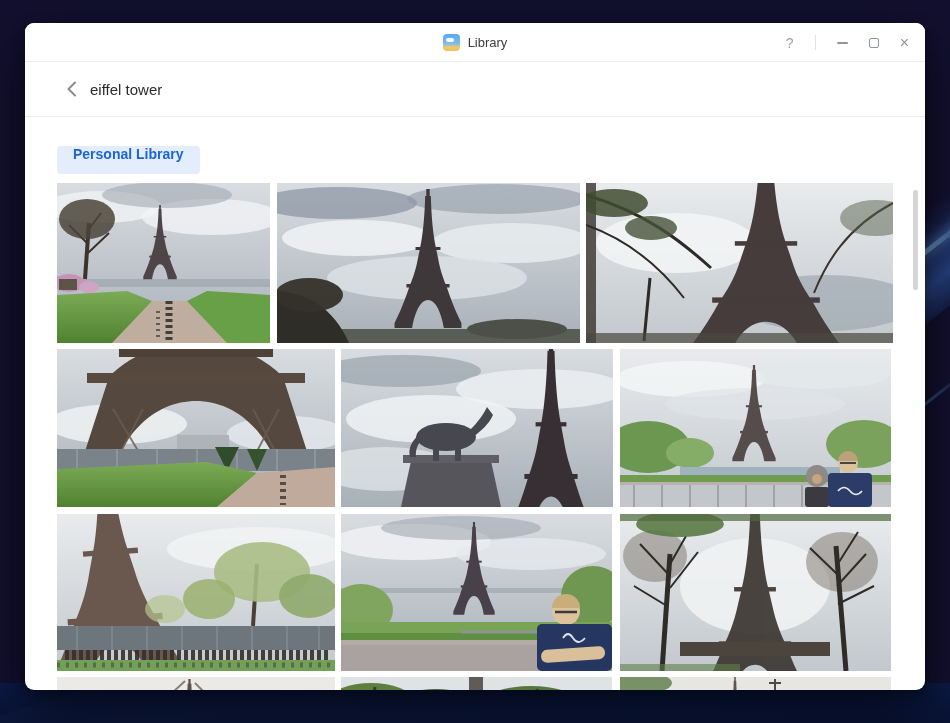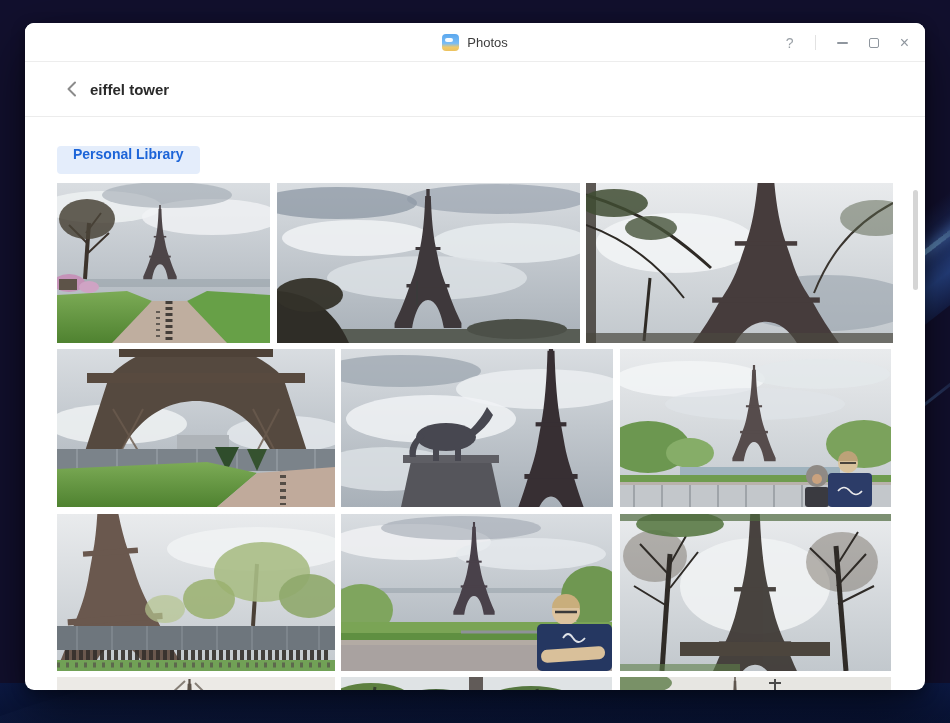--- a/index.html
+++ b/index.html
@@ -43,21 +43,21 @@
   .win-controls { position:absolute; right:16px; top:0; height:39px; display:flex; align-items:center; gap:21px; }
   .help-btn { color:#9aa0a6; font-size:14px; cursor:default; }
   .ctrl-sep { width:1px; height:15px; background:#e2e2e2; }
   .min-glyph { display:block; width:11px; height:2px; background:#8f969e; border-radius:1px; }
   .max-glyph { display:block; width:10px; height:10px; border:1.5px solid #8f969e; border-radius:2px; }
   .close-btn { color:#8f969e; font-size:16px; line-height:1; }
 
   .searchbar { position:absolute; left:0; top:39px; right:0; height:55px; display:flex;
                align-items:center; padding-left:35px; border-bottom:1px solid #ececec; background:#fff; }
   .back-btn { width:22px; height:22px; display:flex; align-items:center; justify-content:center; margin-right:8px; }
-  .query-text { font-size:15px; font-weight:bold; color:#2a2a2a; }
+  .query-text { font-size:15px; font-weight:normal; color:#2a2a2a; }
 
   .tab-badge { position:absolute; left:32px; top:123px; height:28px; padding:0 16px; border-radius:4px;
                background:#e4edfb; color:#1c64d8; font-size:14px; font-weight:bold;
                display:flex; align-items:flex-start; }
 
   .grid { position:absolute; inset:0; }
   .tile { position:absolute; overflow:hidden; background:#dfe2e5; }
   .tile svg { display:block; width:100%; height:100%; }
   .t1  { left:32px;  top:160px; width:213px; height:160px; }
   .t2  { left:252px; top:160px; width:303px; height:160px; }
@@ -111,21 +111,21 @@
   <div class="wp-band wp-streak2"></div>
   <div class="wp-band wp-streak1"></div>
   <div class="wp-band wp-streak3"></div>
 </div>
 
 <div class="window">
 
   <div class="titlebar">
     <div class="title-group">
       <span class="app-icon"></span>
-      <span class="title-text">Photos</span>
+      <span class="title-text">Library</span>
     </div>
     <div class="win-controls">
       <span class="help-btn">?</span>
       <span class="ctrl-sep"></span>
       <span>
           <span class="min-glyph"></span>
         </span>
       <span>
           <span class="max-glyph"></span>
         </span>

